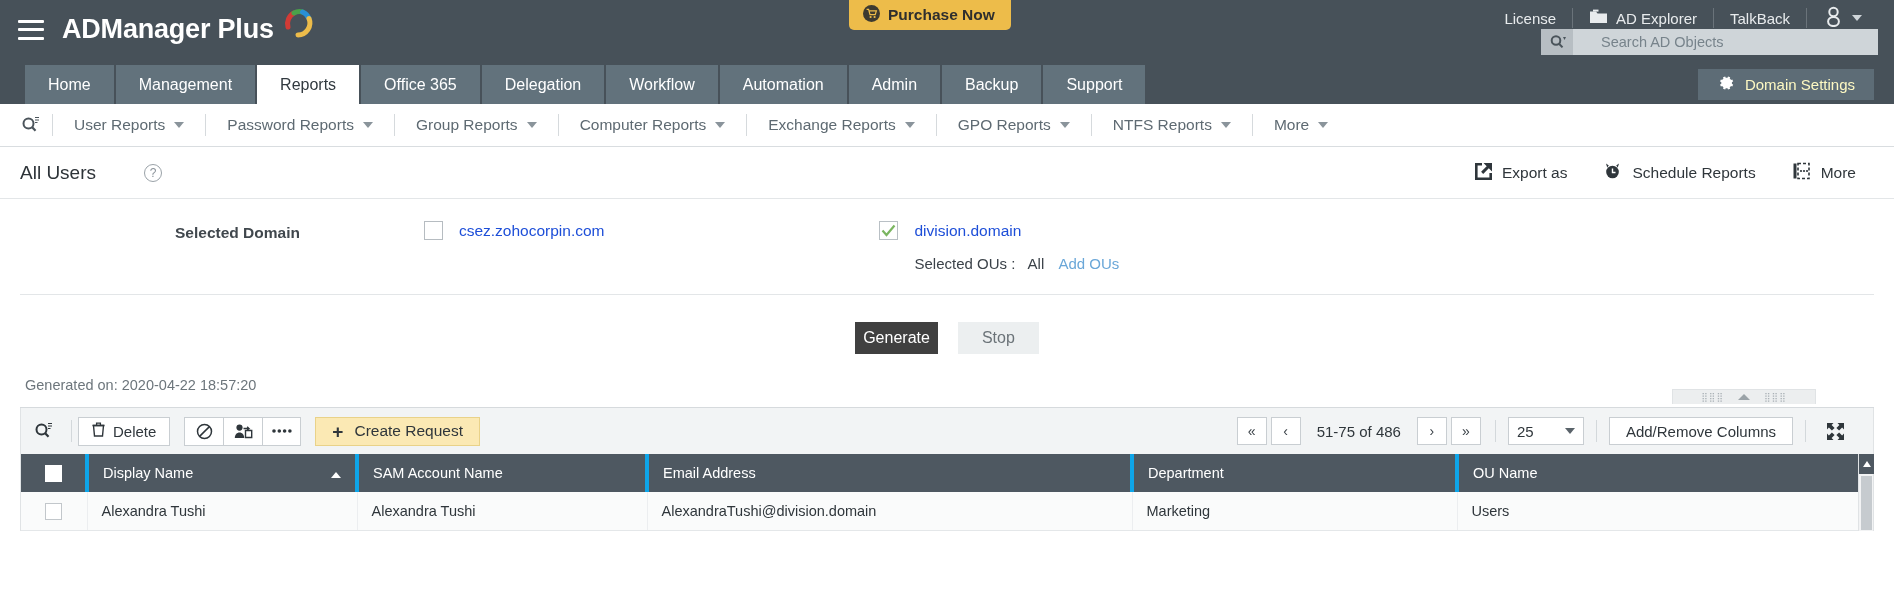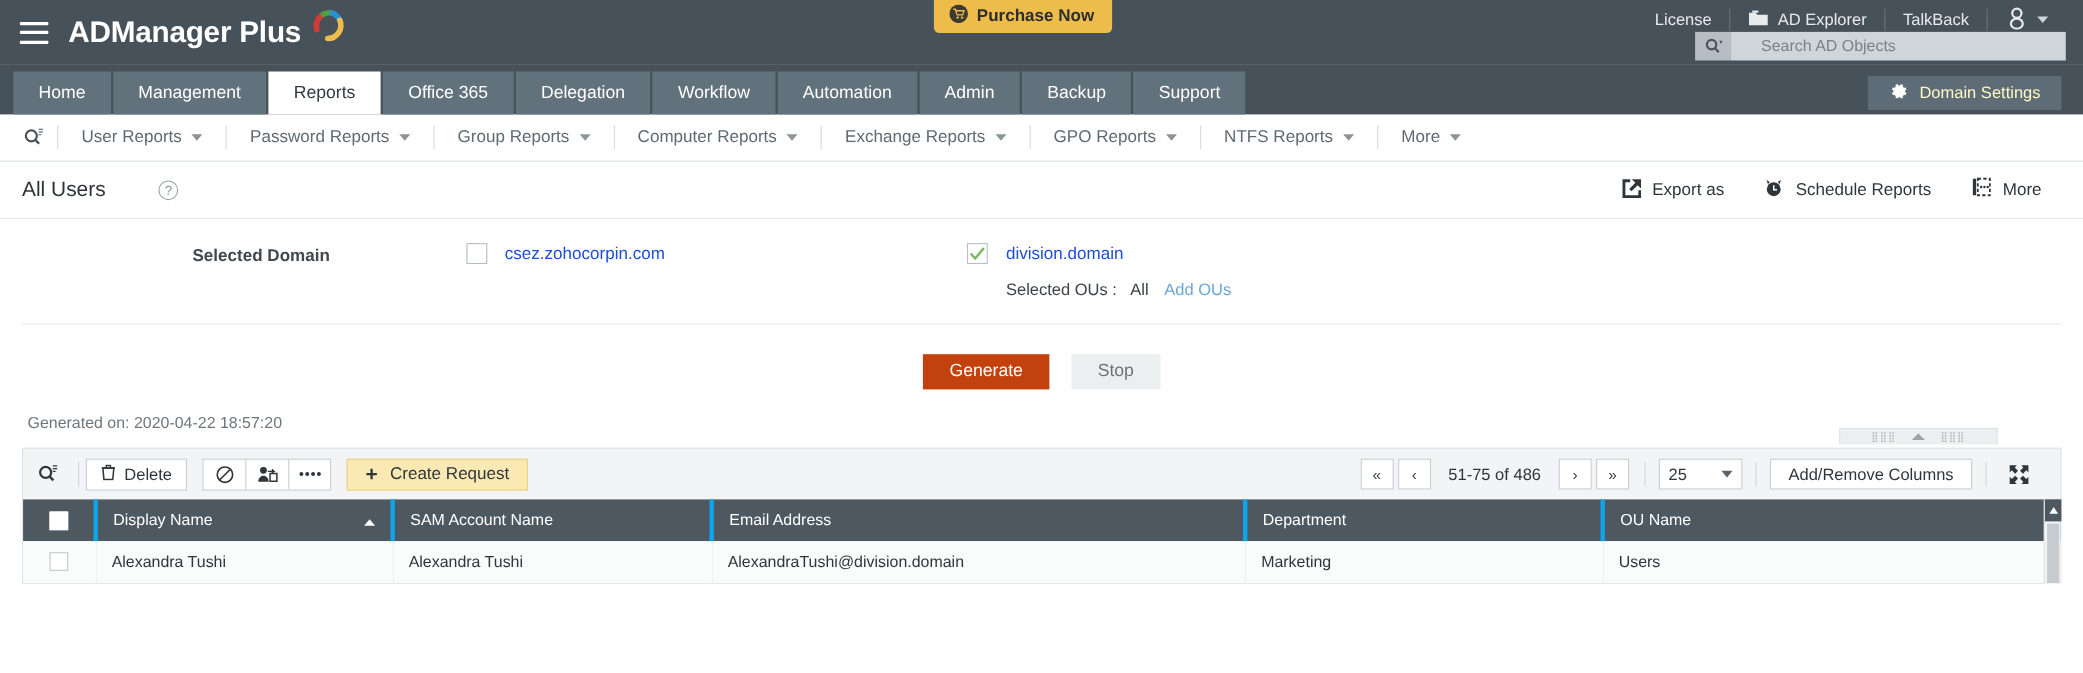--- a/index.html
+++ b/index.html
@@ -80,21 +80,21 @@
   }
   .search-input::placeholder { color:#77838b; }
 
   
   .mainnav {
     height:45px;
     background:#475159;
     display:flex; align-items:flex-end;
     position:relative;
   }
-  .mainnav-tabs { display:flex; align-items:center; margin-left:12px; }
+  .mainnav-tabs { display:flex; align-items:center; margin-left:25px; }
   .mtab {
     height:39px;
     background:#62727c;
     color:#ffffff;
     font-size:16px;
     display:flex; align-items:center; justify-content:center;
     padding:0 23px;
     margin-right:2px;
     cursor:pointer;
     white-space:nowrap;
@@ -182,22 +182,22 @@
   .dom-opt1 { display:flex; align-items:flex-start; gap:16px; margin-left:124px; }
   .dom-opt2 { display:flex; align-items:flex-start; gap:17px; margin-left:274px; }
   .dom-text { font-size:15.5px; color:#1d4ed8; line-height:20px; }
   .ou-line { font-size:15px; color:#3b4249; margin-top:14px; }
   .ou-link { color:#6aa7d8; cursor:pointer; margin-left:10px; }
 
   .hr-sep { height:1px; background:#e3e6e8; margin:22px 20px 0 20px; }
 
   .genrow { display:flex; justify-content:center; align-items:center; gap:20px; margin-top:27px; }
   .btn-generate {
-    background:#c2410c; color:#ffffff; border:none;
-    font-size:16px; padding:0 24px; height:32px;
+    background:#404040; color:#ffffff; border:none;
+    font-size:16px; padding:0 8px; height:32px;
     cursor:pointer; font-family:"Liberation Sans", sans-serif;
   }
   .btn-stop {
     background:#eceff0; color:#6b7378; border:none;
     font-size:16px; padding:0 24px; height:32px;
     cursor:pointer; font-family:"Liberation Sans", sans-serif;
   }
   .genon { font-size:14.5px; color:#6d767c; padding:23px 0 0 25px; }
 
   

